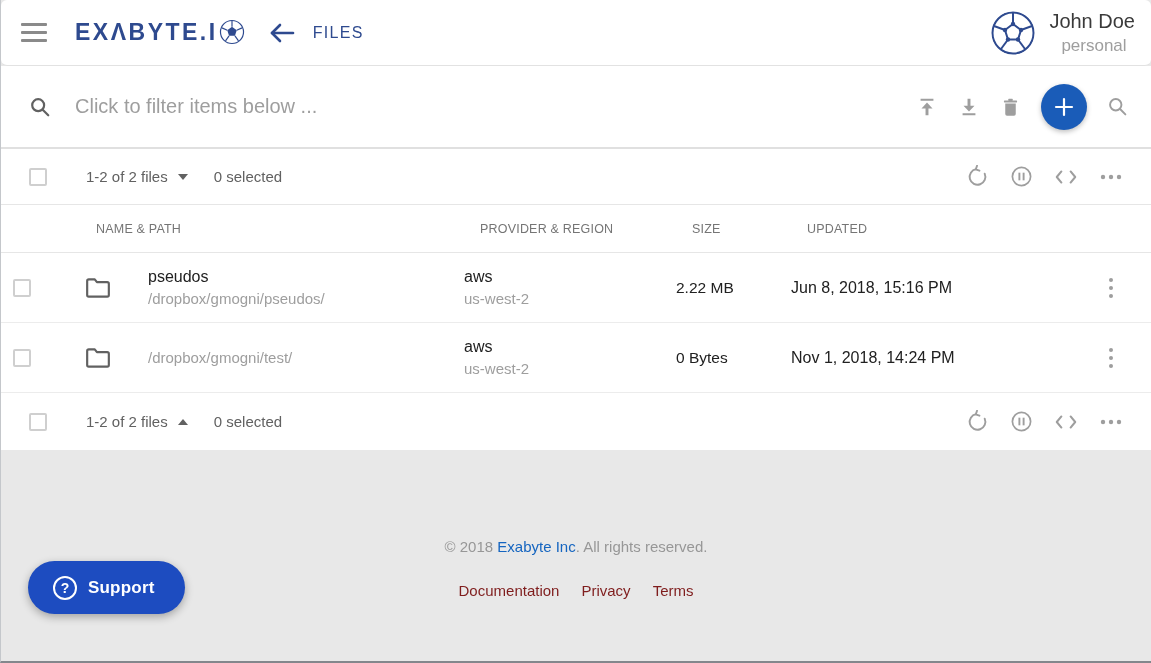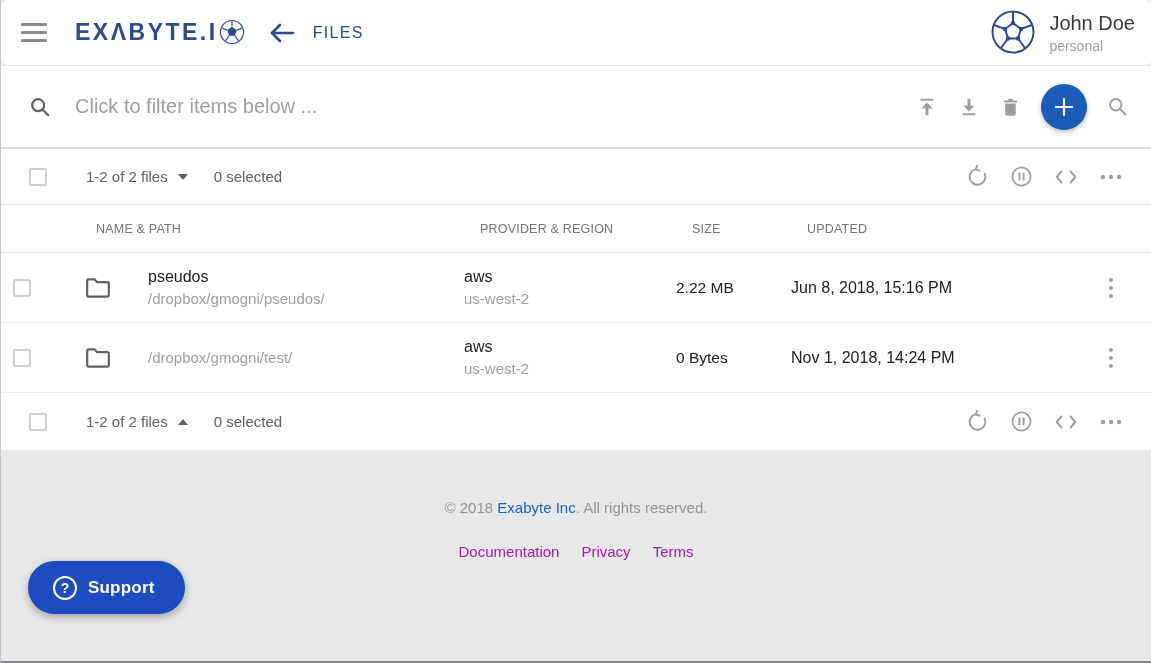--- a/index.html
+++ b/index.html
@@ -19,21 +19,21 @@
   .hamburger span { display:block; width:26px; height:3px; background:#8a8a8a; margin:5px 0; border-radius:1px; }
   .logo { display:flex; align-items:center; cursor:pointer; }
   .logo-text { color:#2e4a8f; font-size:23px; font-weight:bold; letter-spacing:2.5px; }
   .logo-ball { margin-left:1px; margin-top:2px; }
   .back-arrow { margin:0 18px 0 24px; display:flex; align-items:center; cursor:pointer; }
   .page-title { color:#2e4a8f; font-size:16px; letter-spacing:1.3px; font-weight:500; }
   .header-right { margin-left:auto; display:flex; align-items:center; gap:14px; }
   .avatar { width:44px; height:44px; border-radius:50%; overflow:hidden; }
   .user-block { display:flex; flex-direction:column; line-height:1.35; }
   .user-name { font-size:20px; color:#3a3a3a; }
-  .user-account { font-size:14px; color:#9e9e9e; }
+  .user-account { font-size:17px; color:#9e9e9e;margin-left:12px; }
 
   
   .filter-bar {
     height:83px; background:#fff; border-bottom:2px solid #e0e0e0;
     display:flex; align-items:center; padding:0 23px 0 28px;
   }
   .filter-search-icon { margin-right:24px; display:flex; }
   .filter-input {
     border:none; outline:none; flex:1; font-family:"Liberation Sans",sans-serif;
     font-size:20px; color:#424242; background:transparent;
@@ -84,25 +84,25 @@
   .file-name { font-size:16px; color:#212121; }
   .file-path { font-size:15px; color:#9e9e9e; }
   .cell-provider { width:212px; display:flex; flex-direction:column; line-height:1.45; }
   .provider-name { font-size:16px; color:#212121; }
   .provider-region { font-size:15px; color:#9e9e9e; }
   .cell-size { width:115px; font-size:15.5px; color:#212121; }
   .cell-updated { flex:1; font-size:16px; color:#212121; }
   .cell-menu { width:80px; display:flex; justify-content:center; }
 
   
-  .footer { position:relative; height:213px; padding-top:49px; text-align:center; }
+  .footer { position:relative; height:213px; padding-top:88px; text-align:center; }
   .copyright { font-size:15px; color:#979797; }
   .company-link { color:#1565c0; cursor:pointer; }
   .footer-links { margin-top:27px; display:flex; justify-content:center; gap:22px; }
-  .footer-link { font-size:15px; color:#a21caf; cursor:pointer; text-decoration:none; }
+  .footer-link { font-size:15px; color:#7f1d1d; cursor:pointer; text-decoration:none; }
   .support-btn {
     position:absolute; left:27px; top:111px; height:53px; padding:0 30px 0 24px;
     background:#1d4cc0; border:none; border-radius:27px; cursor:pointer;
     display:flex; align-items:center; gap:10px; box-shadow:0 3px 8px rgba(0,0,0,.3);
   }
   .support-label { color:#fff; font-size:17px; font-weight:bold; letter-spacing:0.2px; }
 </style>
 </head>
 <body>
 

